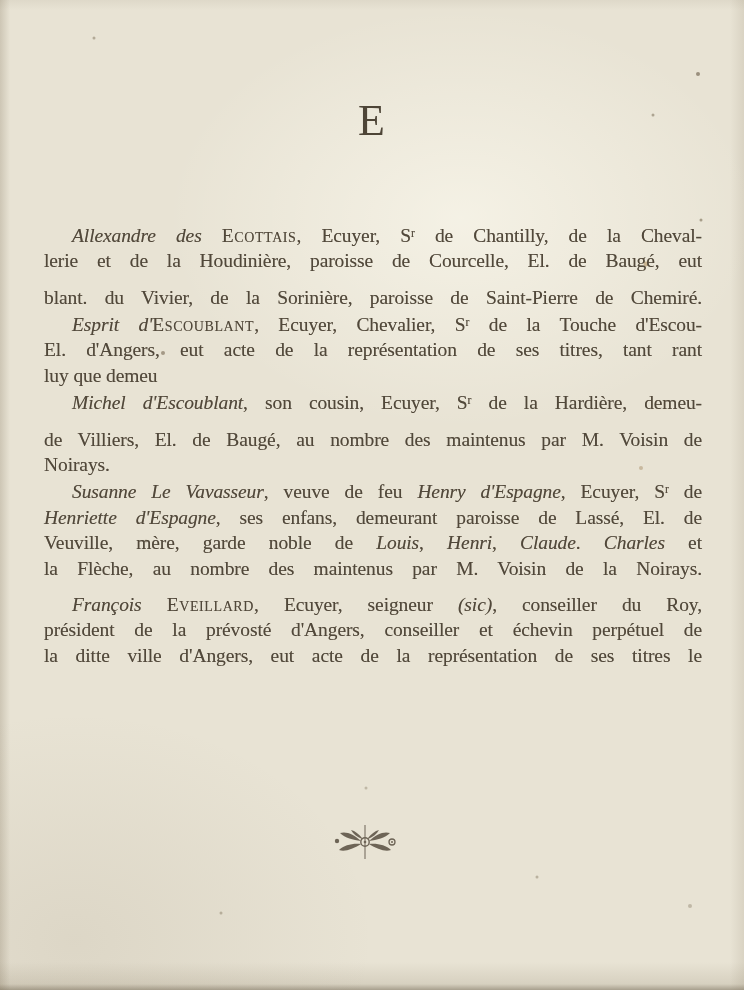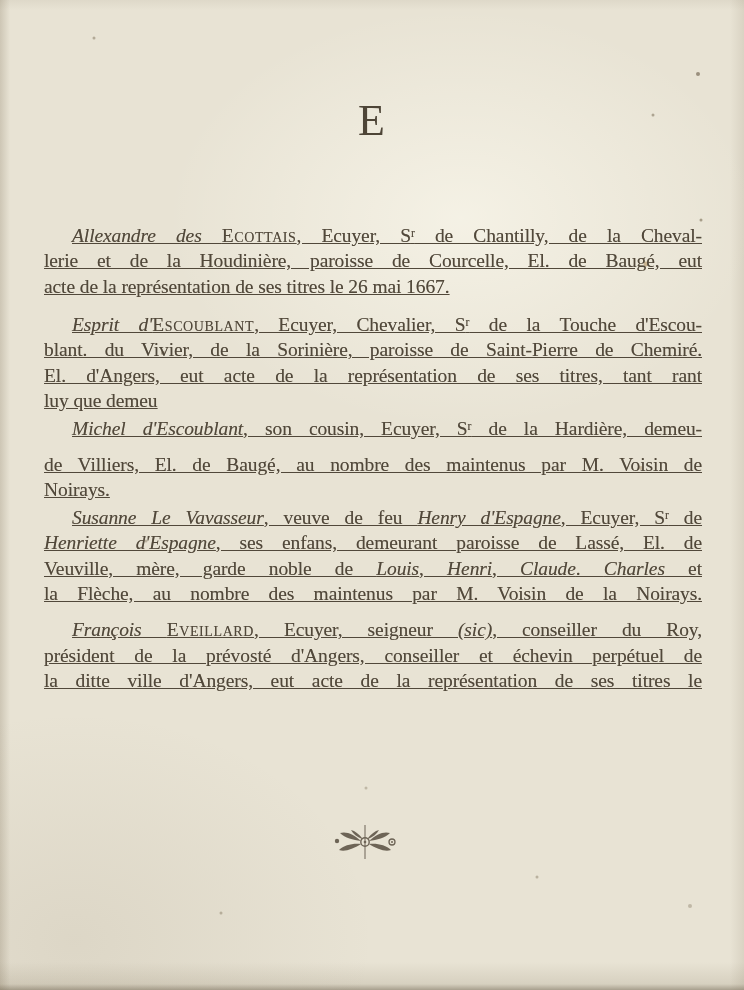--- a/index.html
+++ b/index.html
@@ -32,21 +32,21 @@
     color: #4e4537;
   }
   .text-block {
     position: absolute;
     top: 221px; left: 44px; width: 658px;
     font-size: 19.5px;
     line-height: 25.4px;
     letter-spacing: -0.1px;
     text-shadow: 0 0 0.5px rgba(81,72,58,0.45);
   }
-  .para { margin: 0; text-decoration: underline; }
+  .para { margin: 0; }
   .para.gap { margin-top: 11px; }
   .line {
     text-align: justify;
     text-align-last: justify;
     -moz-text-align-last: justify;
     white-space: normal;
   }
   .line.first { padding-left: 28px; }
   .line.endleft { text-align-last: left; -moz-text-align-last: left; }
   .s-n { font-style: normal; }
@@ -83,25 +83,24 @@
 
 <div class="page">
   <div class="specks"></div>
 
   <h1 class="heading">E</h1>
 
   <div class="text-block">
       <div class="para">
         <div class="line first"><span class="s-i">Allexandre des </span><span class="s-sc">Ecottais</span><span class="s-n">, Ecuyer, S</span><span class="s-sup">r</span><span class="s-n"> de Chantilly, de la Cheval-</span></div>
         <div class="line"><span class="s-n">lerie et de la Houdinière, paroisse de Courcelle, El. de Baugé, eut</span></div>
-        <div class="line endleft"><span class="s-n">acte de la représentation de ses titres le 26 mai 1667.</span></div>
       </div>
       <div class="para gap">
+        <div class="line"><span class="s-n">blant. du Vivier, de la Sorinière, paroisse de Saint-Pierre de Chemiré.</span></div>
         <div class="line first"><span class="s-i">Esprit d'</span><span class="s-sc">Escoublant</span><span class="s-n">, Ecuyer, Chevalier, S</span><span class="s-sup">r</span><span class="s-n"> de la Touche d'Escou-</span></div>
-        <div class="line"><span class="s-n">blant. du Vivier, de la Sorinière, paroisse de Saint-Pierre de Chemiré.</span></div>
         <div class="line"><span class="s-n">El. d'Angers, eut acte de la représentation de ses titres, tant rant</span></div>
         <div class="line endleft"><span class="s-n">luy que demeu</span></div>
       </div>
       <div class="para">
         <div class="line first"><span class="s-i">Michel d'Escoublant</span><span class="s-n">, son cousin, Ecuyer, S</span><span class="s-sup">r</span><span class="s-n"> de la Hardière, demeu-</span></div>
       </div>
       <div class="para gap">
         <div class="line"><span class="s-n">de Villiers, El. de Baugé, au nombre des maintenus par M. Voisin de</span></div>
         <div class="line endleft"><span class="s-n">Noirays.</span></div>
       </div>

